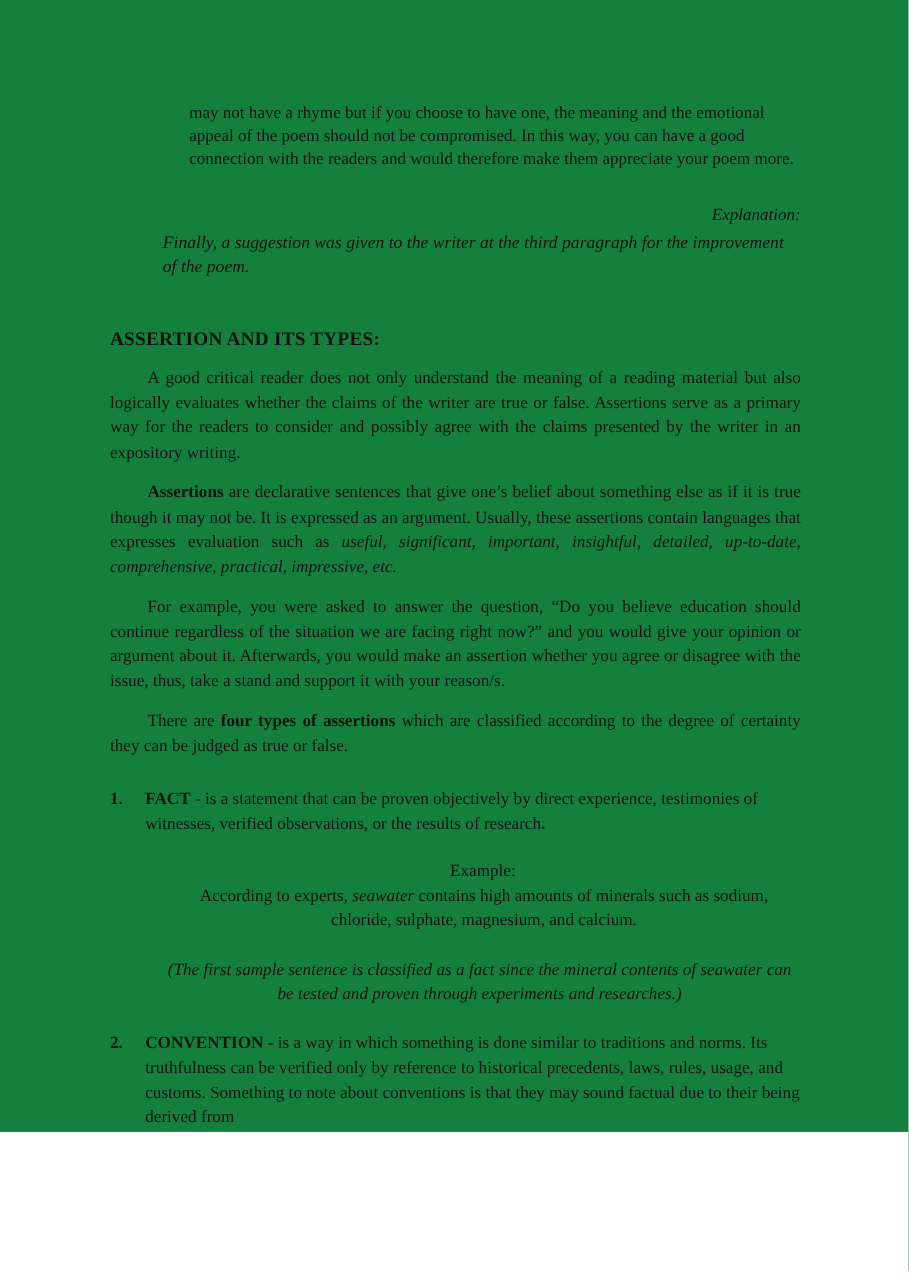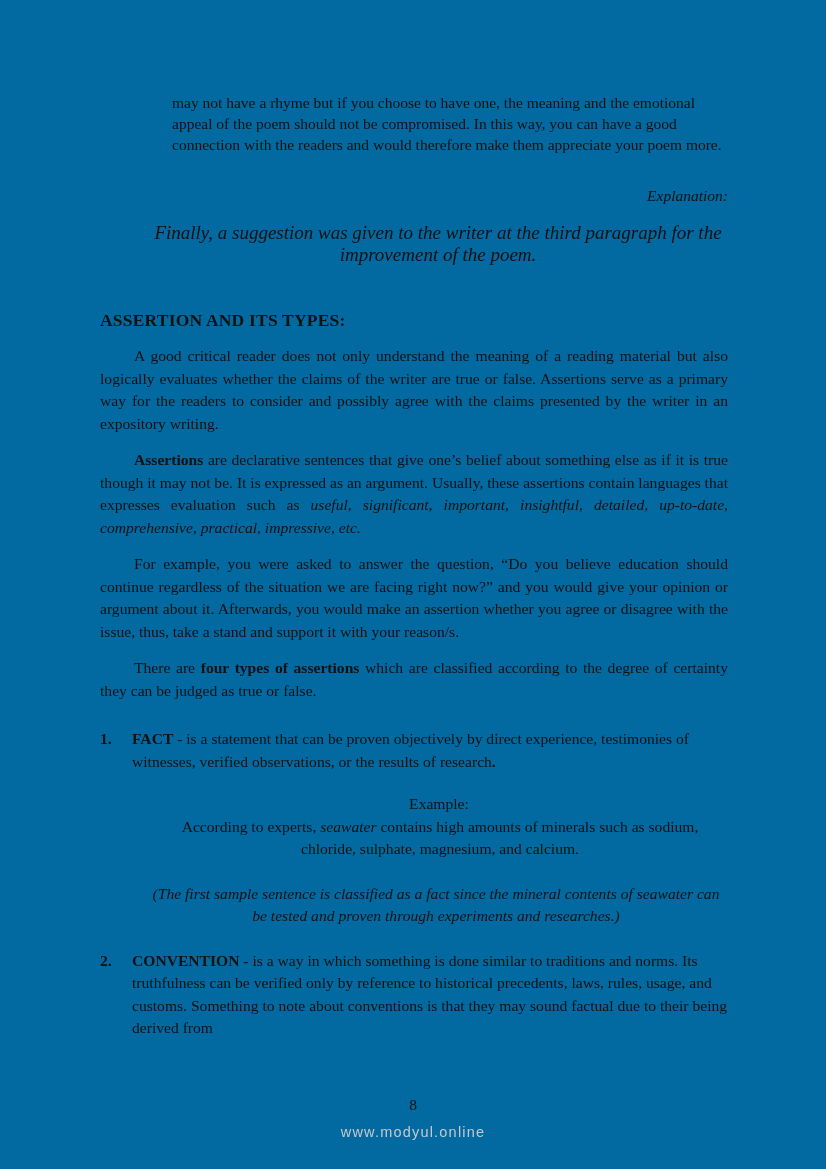--- a/index.html
+++ b/index.html
@@ -3,22 +3,22 @@
 <meta charset="utf-8">
 <style>
   html, body {
     margin: 0;
     padding: 0;
     background: #ffffff;
   }
   .page {
     position: relative;
     width: 826px;
-    height: 1169px;
-    background: #0369a1;
+    height: 1029px;
+    background: #15803d;
     font-family: "Liberation Serif", "DejaVu Serif", serif;
     color: #111111;
     overflow: hidden;
     text-decoration: underline;
   }
   .content {
     position: absolute;
     left: 100px;
     top: 92px;
     width: 628px;
@@ -37,26 +37,25 @@
   .expl-label {
     margin-left: 48px;
     margin-top: 30px;
     font-style: italic;
     font-size: 15.5px;
     line-height: 21px;
     text-align: right;
   }
   .expl-body {
     margin-left: 48px;
-    margin-top: 16px;
+    margin-top: 4px;
     width: 580px;
     font-style: italic;
-    font-size: 19px;
+    font-size: 16px;
     line-height: 22px;
-    text-align: center;
   }
 
   
   h1.section-heading {
     margin: 44px 0 0 0;
     font-size: 17.5px;
     font-weight: bold;
     letter-spacing: 0.2px;
     font-family: "Liberation Serif", "DejaVu Serif", serif;
   }

